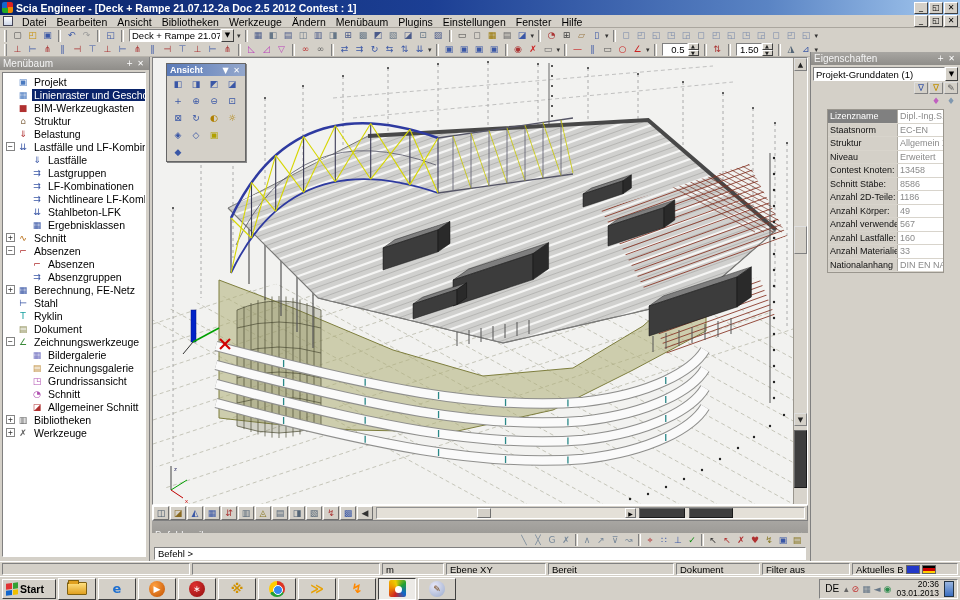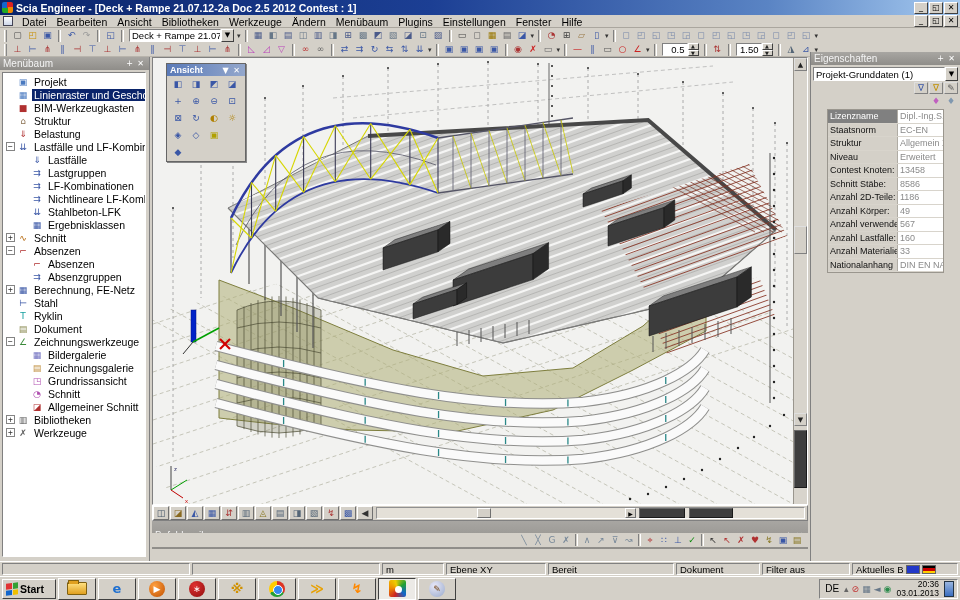--- a/index.html
+++ b/index.html
@@ -999,20 +999,23 @@
       <span class="tbi" style="color: rgb(10, 138, 10);">✓</span>
       <span class="tbsep"></span>
       <span class="tbi" style="color: rgb(51, 51, 51);">↖</span>
       <span class="tbi" style="color: rgb(176, 48, 48);">↖</span>
       <span class="tbi" style="color: rgb(176, 48, 48);">✗</span>
       <span class="tbi" style="color: rgb(176, 48, 48);">♥</span>
       <span class="tbi" style="color: rgb(136, 119, 34);">↯</span>
       <span class="tbi" style="color: rgb(58, 87, 166);">▣</span>
       <span class="tbi" style="color: rgb(136, 119, 34);">▤</span>
     </div>
+  <div id="cmdinput">
+    <div id="cmdfield">Befehl &gt;</div>
+  </div>
 
   <div id="rightpanel">
     <div class="panelhdr">
       <span class="ph-title">Eigenschaften</span>
       <span class="phbtn">+</span>
       <span class="phbtn">✕</span>
     </div>
     <div id="propcombo">
       <div class="cval">Projekt-Grunddaten (1)</div>
       <div class="cbtn">▼</div>

